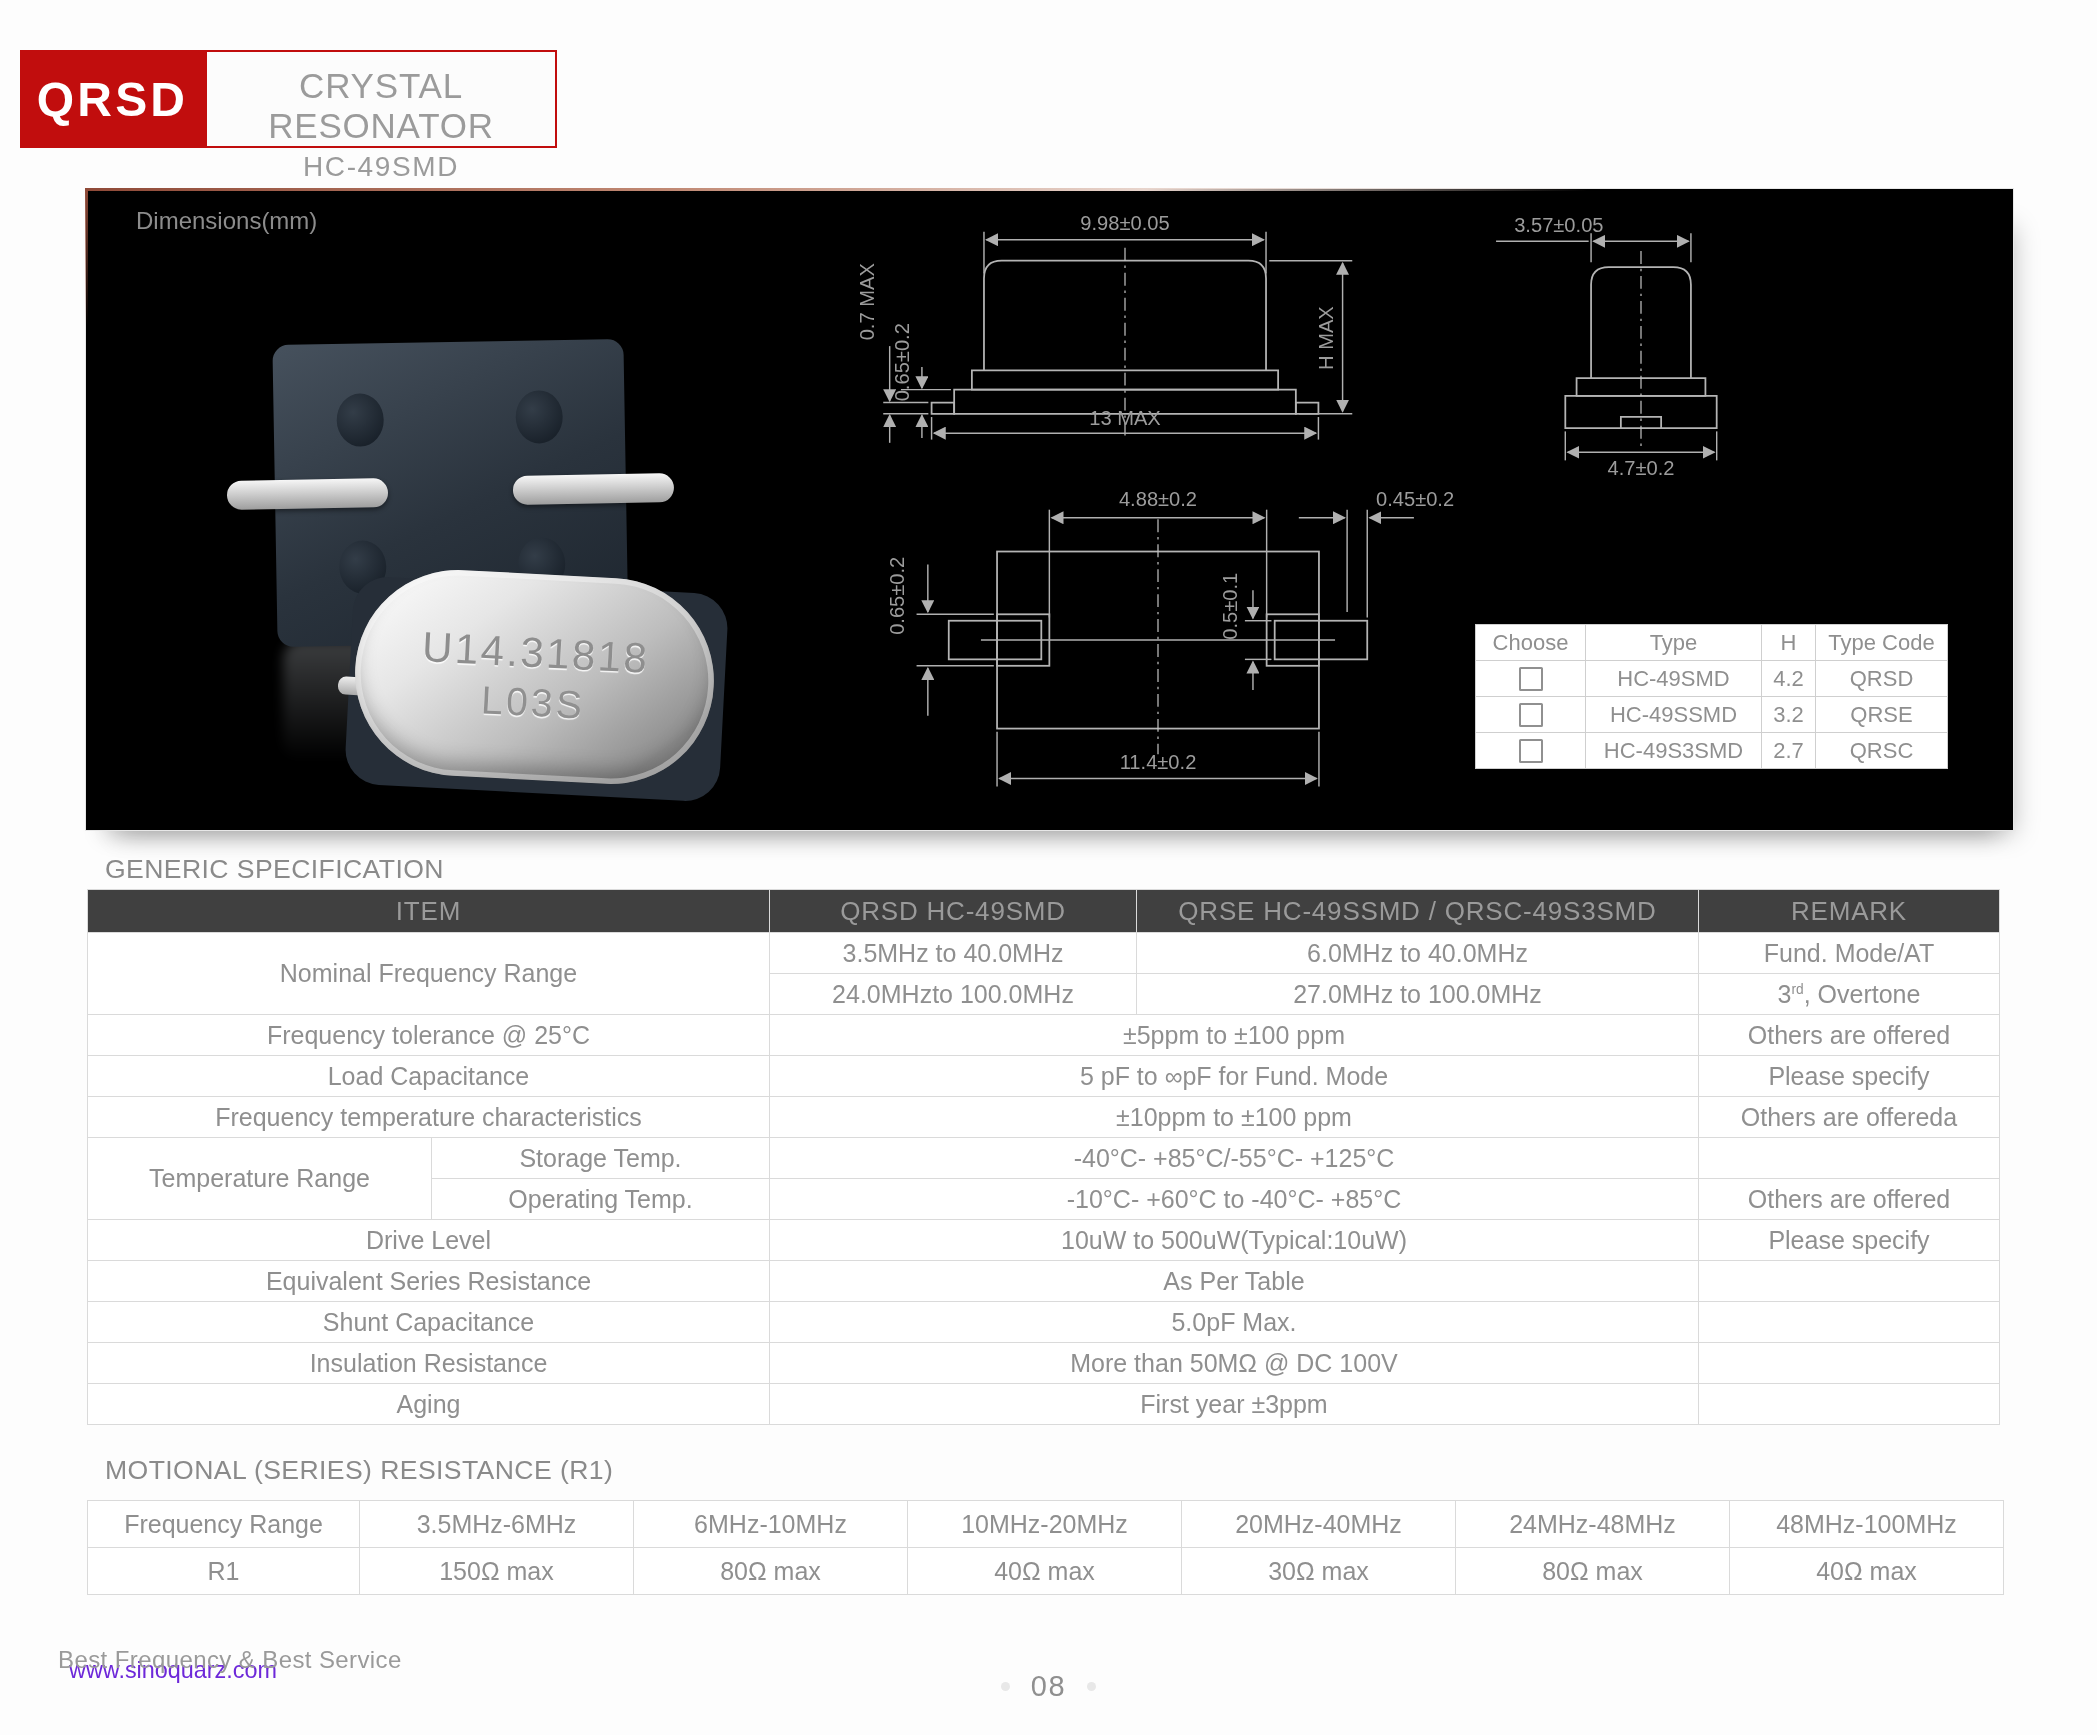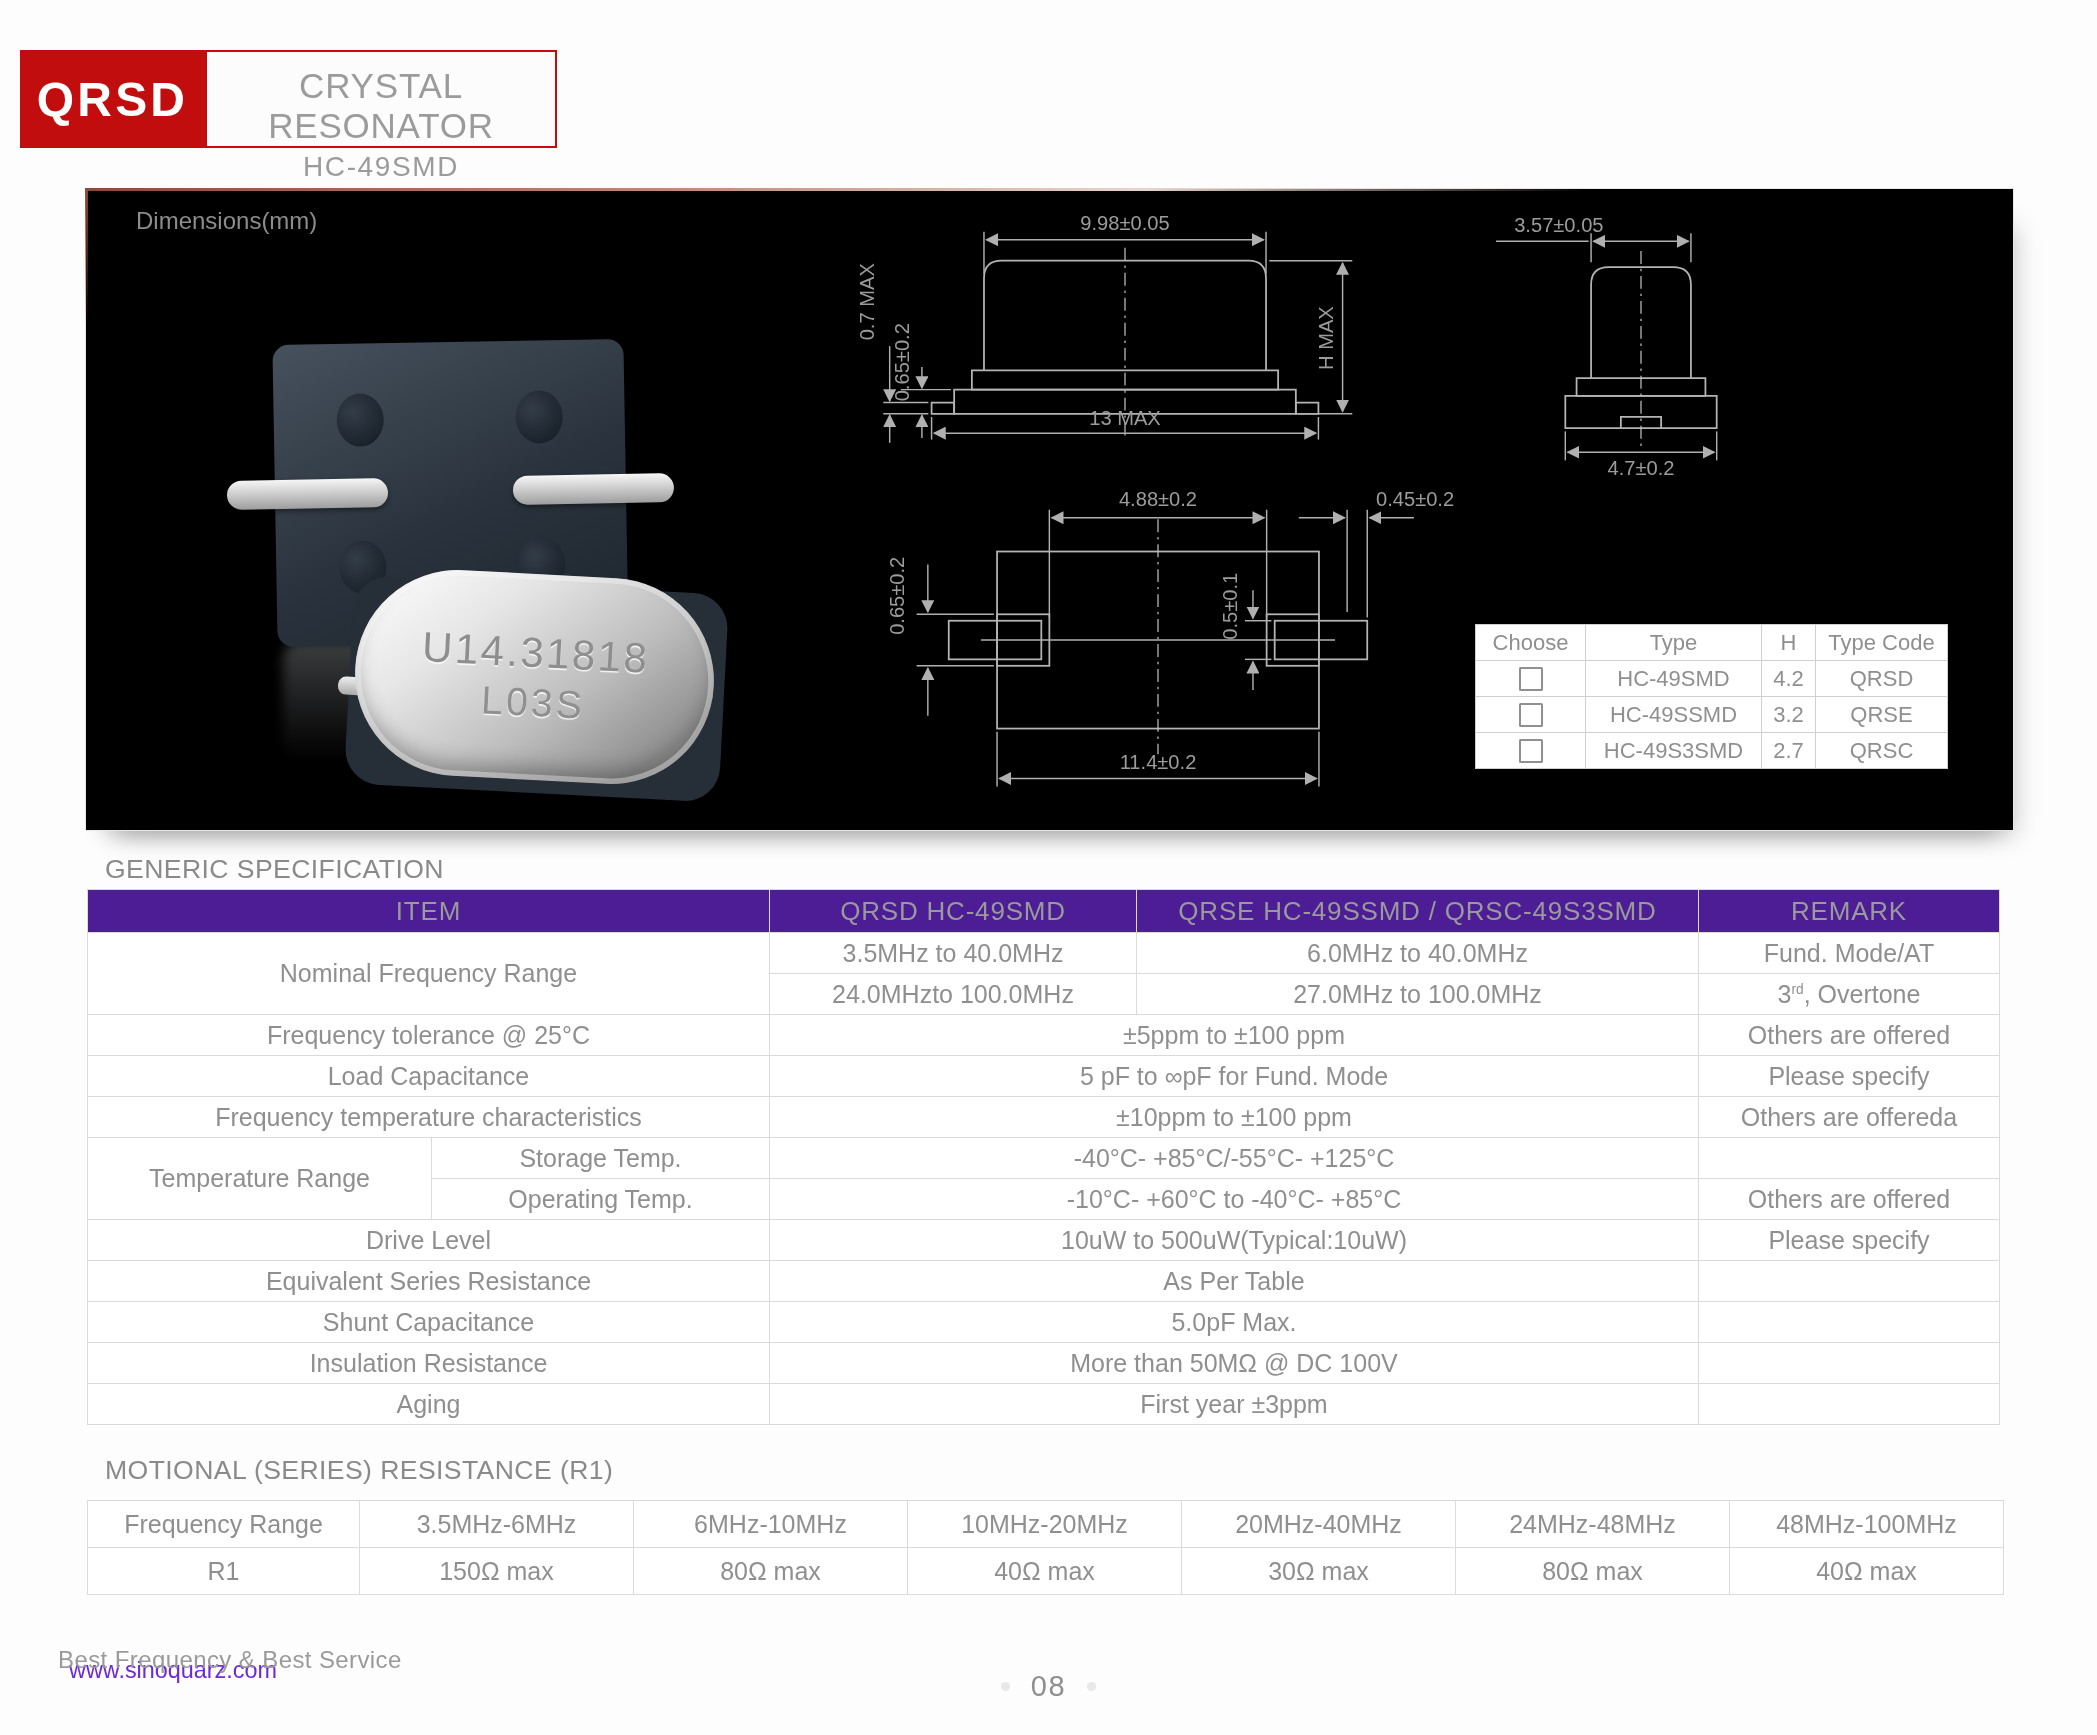--- a/index.html
+++ b/index.html
@@ -58,21 +58,21 @@
         color:#8f8f8f;text-align:center;padding:0;background:#fff;}
   .cb{width:24px;height:24px;border:2.4px solid #909090;border-radius:1.6px;margin:0 auto;box-sizing:border-box;}
 
   
   .sect{position:absolute;font-size:26.6px;color:#8a8a8a;letter-spacing:0.4px;}
 
   
   .gridtable{position:absolute;border-collapse:collapse;table-layout:fixed;background:#fff;}
   .gridtable td,.gridtable th{border:1.6px solid #dadada;text-align:center;vertical-align:middle;
         font-size:25px;font-weight:normal;color:#8f8f8f;padding:0 4.8px;overflow:hidden;}
-  .gridtable th{background:#4c1d95;color:#9a9a9a;font-size:26px;height:42px;letter-spacing:0.8px;}
+  .gridtable th{background:#404040;color:#9a9a9a;font-size:26px;height:42px;letter-spacing:0.8px;}
   .spec td{height:40px;}
   .r1 td{height:46px;}
   sup{font-size:.55em;}
 
   
   .f-url{position:absolute;left:59px;top:1657px;font-size:23.4px;color:#6d28d9;margin-left:10px;}
   .f-tag{position:absolute;left:58px;top:1646px;font-size:24px;color:#9a9a9a;letter-spacing:0.4px;}
   .pageno{position:absolute;left:968px;top:1670px;width:161px;display:flex;align-items:center;
           justify-content:center;gap:21px;}
   .pageno .num{font-size:29px;color:#8f8f8f;letter-spacing:1.6px;}

